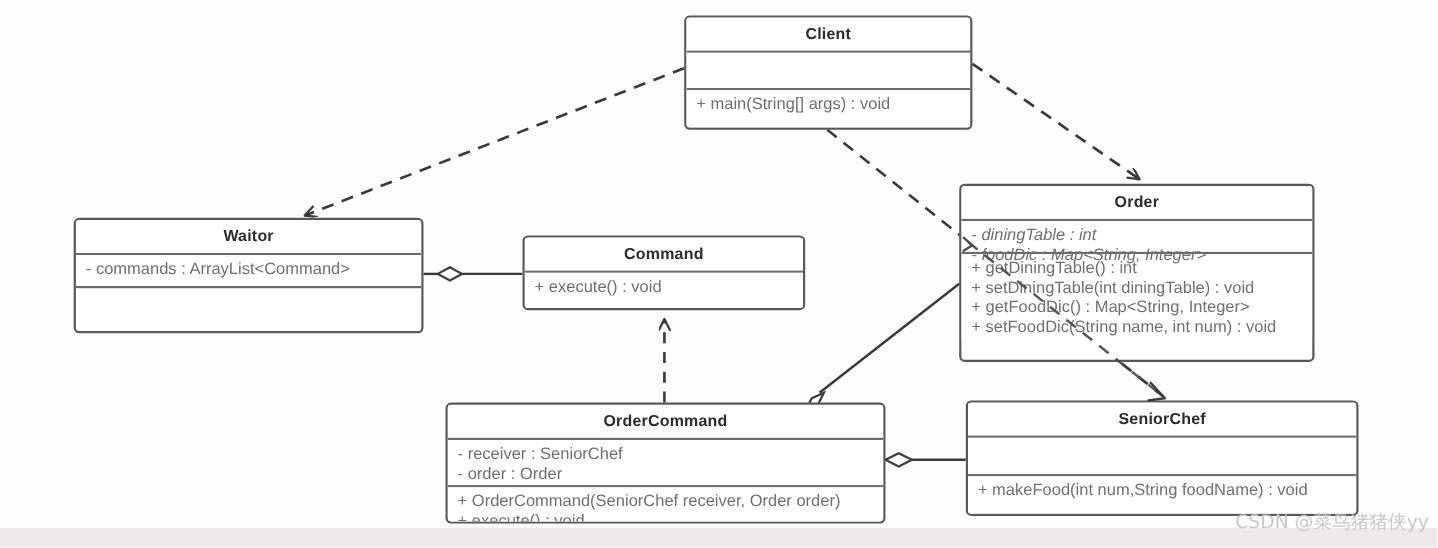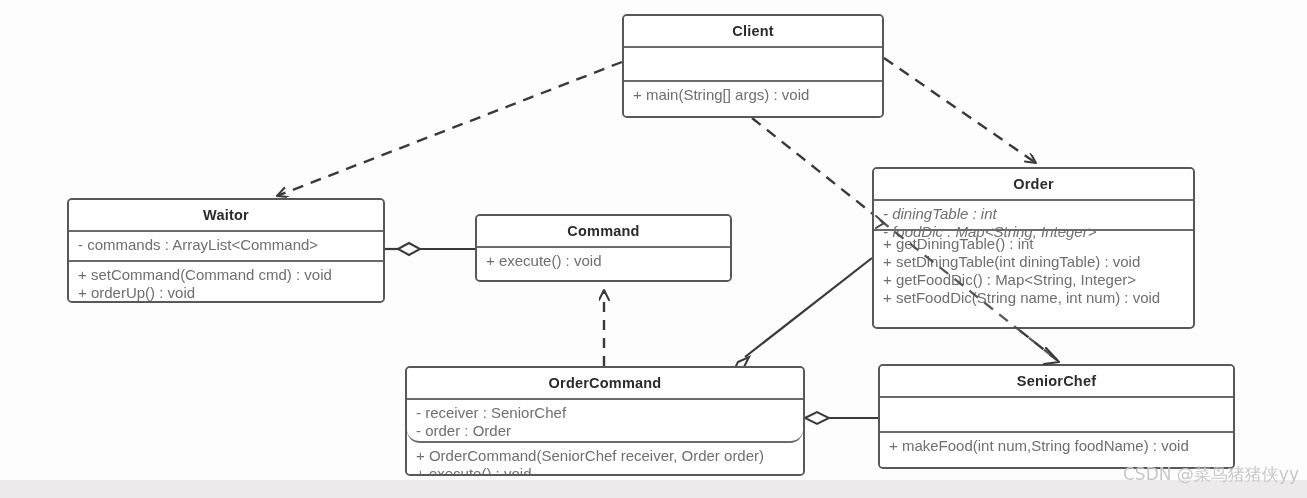--- a/index.html
+++ b/index.html
@@ -160,24 +160,20 @@
     </div>
   </div>
 
   <div class="uml-class" style="left:67px; top:198px; width:318px; height:105px;">
     <div class="uml-title" style="height:32px;justify-content:center;">
       <span>Waitor</span>
     </div>
     <div class="uml-compartment" style="height:30px;">
       <div class="uml-line">- commands :  ArrayList&lt;Command&gt;</div>
     </div>
-    <div class="uml-compartment last" style="height:41px;">
-      <div class="uml-line">+ setCommand(Command cmd) : void</div>
-      <div class="uml-line">+ orderUp() : void</div>
-    </div>
   </div>
 
   <div class="uml-class" style="left:475px; top:214px; width:257px; height:68px;">
     <div class="uml-title" style="height:32px;">
       <span>Command</span>
     </div>
     <div class="uml-compartment last" style="height:34px;">
       <div class="uml-line">+ execute() : void</div>
     </div>
   </div>
@@ -195,21 +191,21 @@
       <div class="uml-line">+ setDiningTable(int diningTable) : void</div>
       <div class="uml-line">+ getFoodDic() : Map&lt;String, Integer&gt;</div>
       <div class="uml-line">+ setFoodDic(String name, int num) : void</div>
     </div>
   </div>
 
   <div class="uml-class" style="left:405px; top:366px; width:400px; height:110px;">
     <div class="uml-title" style="height:32px;">
       <span>OrderCommand</span>
     </div>
-    <div class="uml-compartment" style="height:43px;border-radius:13px;">
+    <div class="uml-compartment" style="height:43px;">
       <div class="uml-line">- receiver : SeniorChef</div>
       <div class="uml-line">- order : Order</div>
     </div>
     <div class="uml-compartment last" style="height:35px;">
       <div class="uml-line">+ OrderCommand(SeniorChef receiver, Order order)</div>
       <div class="uml-line">+ execute() : void</div>
     </div>
   </div>
 
   <div class="uml-class" style="left:878px; top:364px; width:357px; height:105px;">

